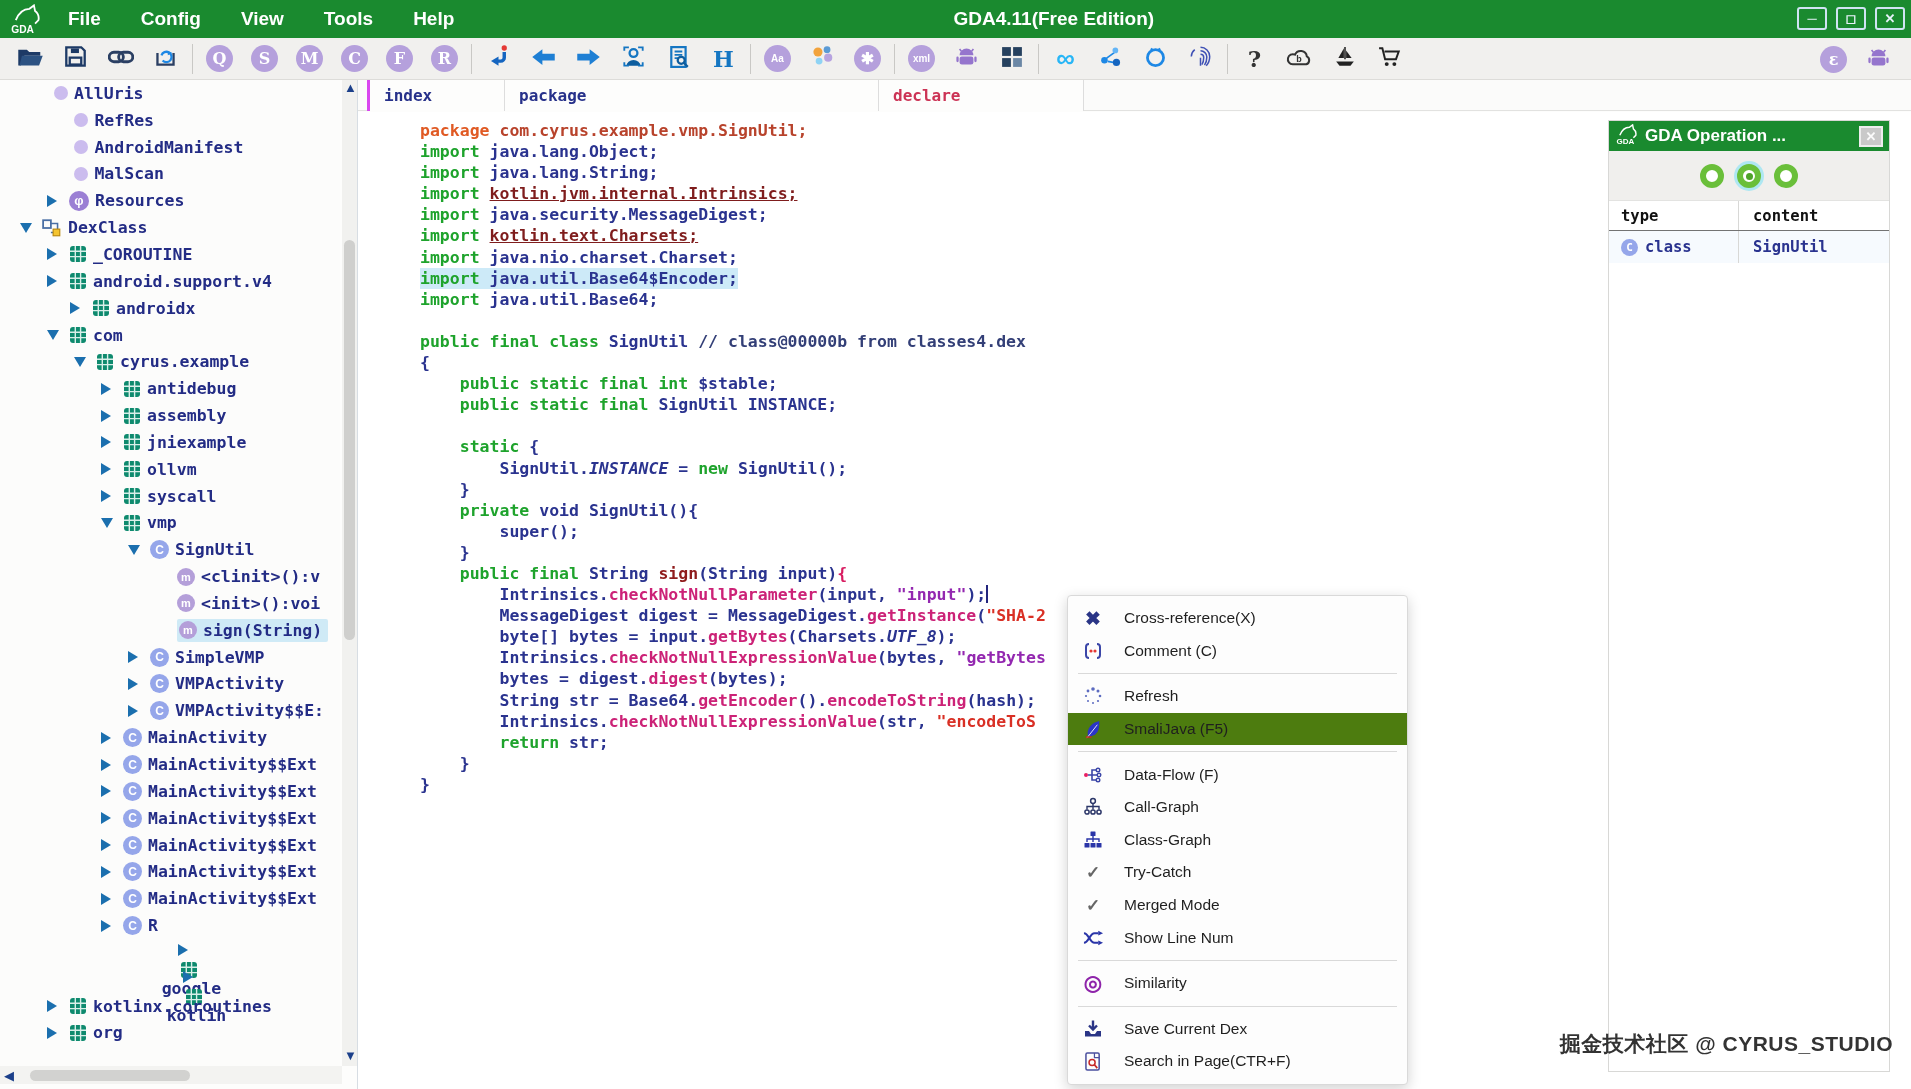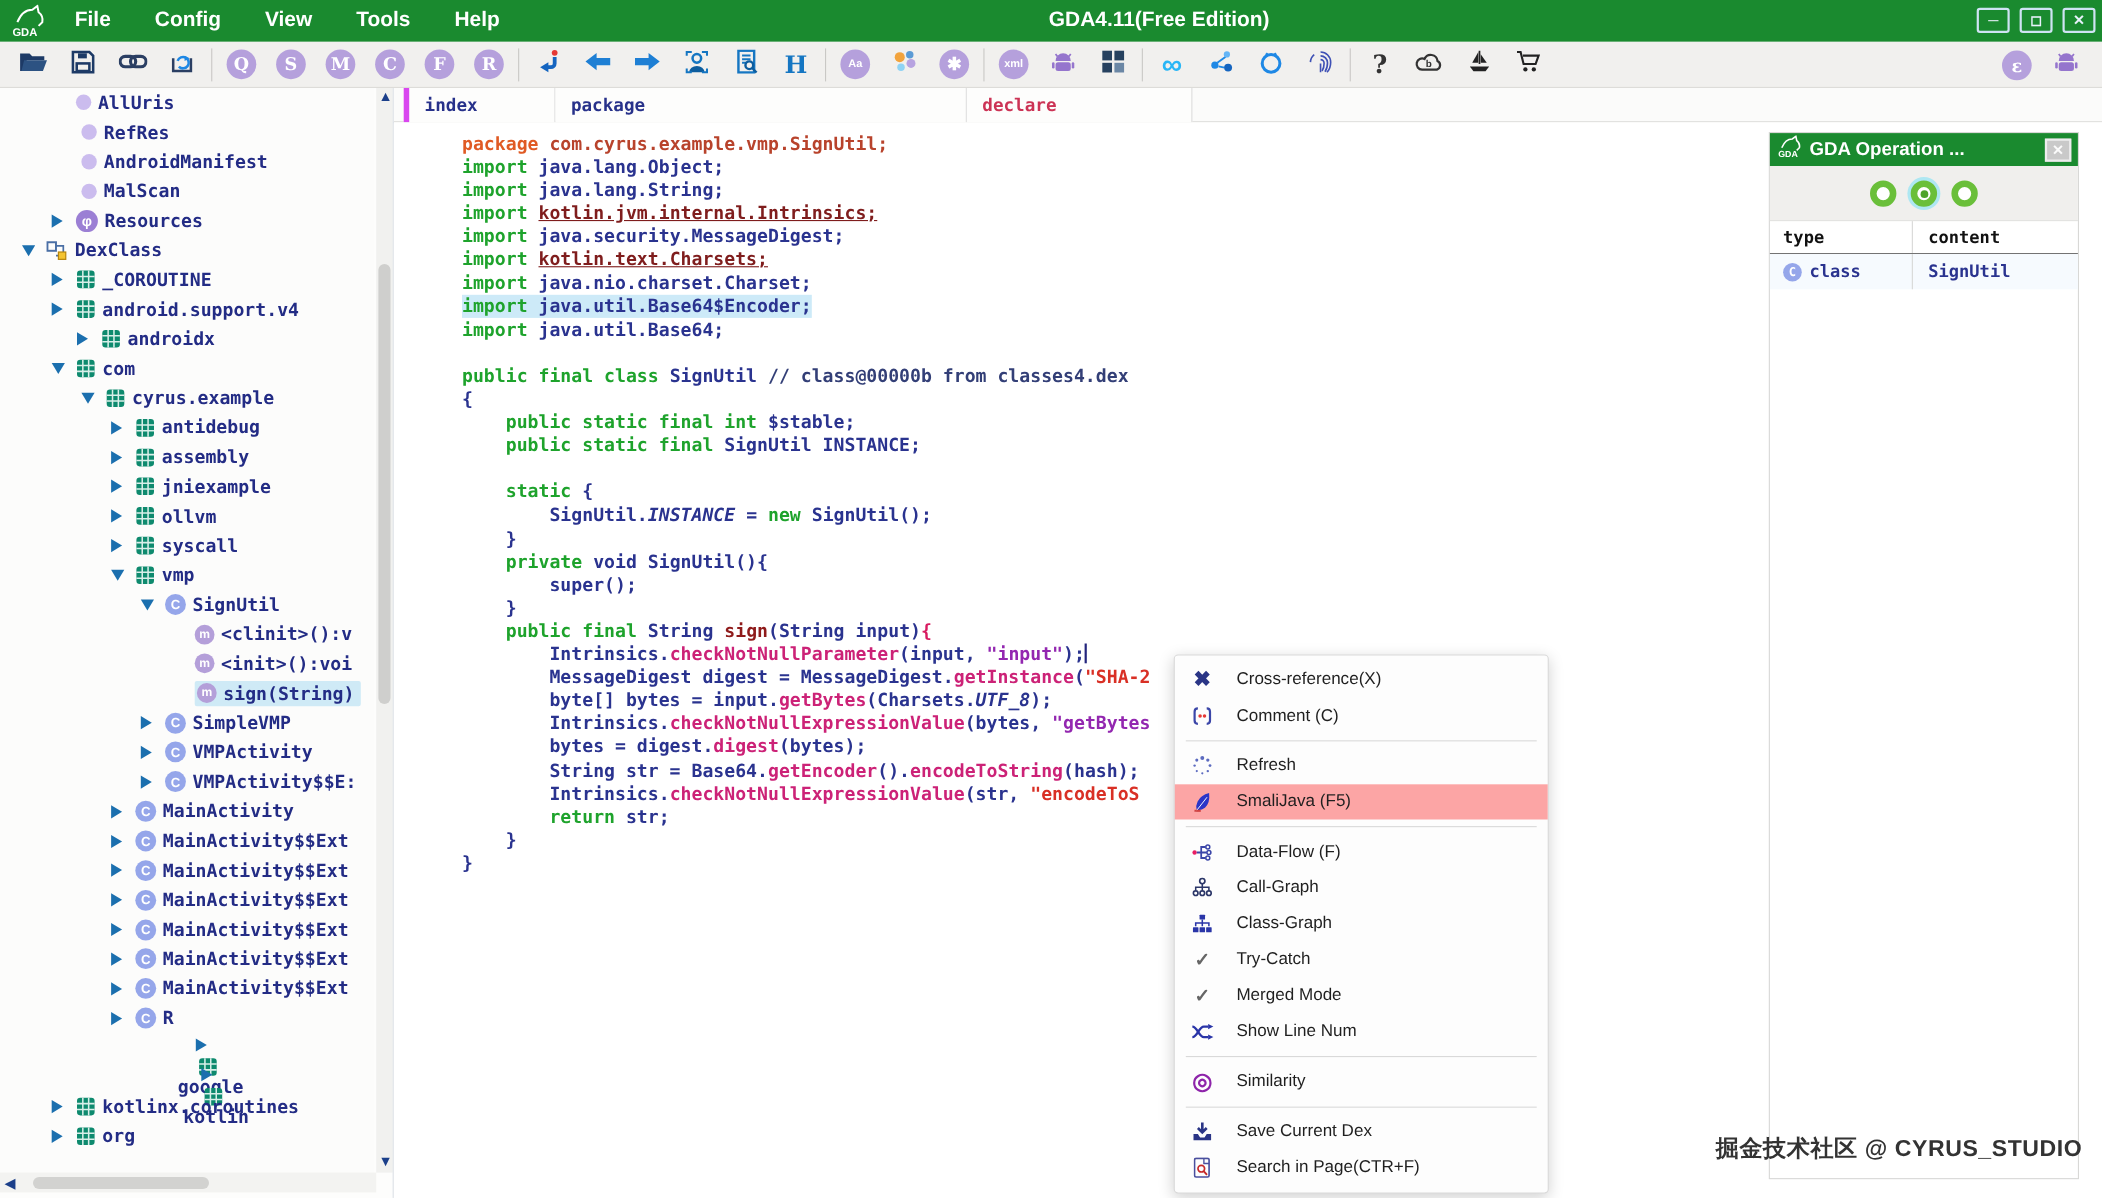--- a/index.html
+++ b/index.html
@@ -45,39 +45,39 @@
   .vscroll{position:absolute;left:342px;top:80px;width:15px;height:986px;background:#f1f1ef;}
   .vthumb{position:absolute;left:344px;top:240px;width:11px;height:400px;background:#cfcfcd;border-radius:6px;}
   .nav-tri{position:absolute;color:#1b3f8a;font-size:13px;}
   .hscroll{position:absolute;left:0;top:1066px;width:342px;height:18px;background:#f3f3f1;}
   .hthumb{position:absolute;left:30px;top:1070px;width:160px;height:11px;background:#d2d2d0;border-radius:6px;}
   .panel-divider{position:absolute;left:357px;top:80px;width:1px;height:1009px;background:#d7dde3;}
 
   
   .tabstrip{position:absolute;left:358px;top:80px;width:1553px;height:31px;background:#fbfbfa;border-bottom:1px solid #e2e2e0;display:flex;}
   .tab{height:31px;background:#fdfdfc;border-right:1px solid #ddd;display:flex;align-items:center;padding-left:14px;font-family:"DejaVu Sans Mono",monospace;font-weight:bold;font-size:16px;color:#27318a;}
-  .tab.t0{width:138px;margin-left:9px;border-left:5px solid #d946ef;}
+  .tab.t0{width:138px;margin-left:9px;border-left:3px solid #d946ef;}
   .tab.t1{width:374px;}
   .tab.t2{width:205px;color:#cc3355;}
 
   
   .codearea{position:absolute;left:358px;top:112px;width:1553px;height:977px;background:#fff;}
   .code{position:absolute;left:62px;top:8px;font-family:"DejaVu Sans Mono",monospace;font-weight:bold;font-size:16.5px;line-height:21.1px;white-space:pre;}
   .cline{height:21.1px;}
   .cline.hl{background:#cdeaf8;display:inline-block;}
   .cK{color:#1ea32c;} .cN{color:#2a338f;} .cPK{color:#e05a24;} .cPP{color:#b8432c;}
   .cLN{color:#7f1d1d;text-decoration:underline;} .cM{color:#cc2277;} .cS1{color:#9327b0;}
   .cS2{color:#d93025;} .cIT{color:#2a338f;font-style:italic;} .cCM{color:#333f77;}
   .cMG{color:#d81b60;} .cMN{color:#8f1b1b;}
   .cCUR{display:inline-block;width:0;border-left:2px solid #23257d;height:18px;vertical-align:-3px;}
 
   
   .ctxmenu{position:absolute;left:1067px;top:595px;width:341px;background:#fdfdfd;border:1px solid #d9d9d9;border-radius:4px;box-shadow:0 4px 14px rgba(0,0,0,.18);padding:6px 0;z-index:30;}
   .mi{height:32.6px;display:flex;align-items:center;padding:0 10px;}
-  .mi.hl{background:#fca5a5;}
+  .mi.hl{background:#4d7c0f;}
   .mi-icn{width:30px;display:flex;align-items:center;justify-content:center;flex:0 0 30px;}
   .mi-label{margin-left:16px;font-size:15.5px;color:#1f1f1f;}
   .mi-sep{height:1px;background:#d9d9d9;margin:6px 10px;}
   .i-xref{color:#2a3586;font-size:19px;font-weight:bold;}
   .i-check{color:#666;font-size:17px;font-weight:bold;}
   .i-sim{color:#8e24aa;font-size:21px;font-weight:bold;}
 
   
   .oppanel{position:absolute;left:1608px;top:120px;width:282px;height:952px;background:#fff;border:1px solid #d8d8d6;z-index:10;}
   .op-title{height:30px;background:#1a8a2f;display:flex;align-items:center;padding:0 6px;}
@@ -304,21 +304,21 @@
             <rect x="4" y="10" width="12" height="7" rx="2" fill="#9575cd"></rect>
             <path d="M5.5 5.5L4 3.5M14.5 5.5L16 3.5" stroke="#9575cd" stroke-width="1.4"></path>
             <rect x="1.2" y="10" width="2" height="5" rx="1" fill="#9575cd"></rect>
             <rect x="16.8" y="10" width="2" height="5" rx="1" fill="#9575cd"></rect>
           </svg></span>
       </span>
     </div>
 </div>
 
 <div class="sidebar" id="tree">
-    <div class="tree-row" style="padding-left: 47px;">
+    <div class="tree-row" style="padding-left: 32px;">
       <span class="ar"></span>
       <span class="tree-icn ic-dot"></span>
       <span class="tree-label">AllUris</span>
     </div>
     <div class="tree-row" style="padding-left: 52.4px;">
       <span class="ar"></span>
       <span class="tree-icn ic-dot"></span>
       <span class="tree-label">RefRes</span>
     </div>
     <div class="tree-row" style="padding-left: 52.4px;">

